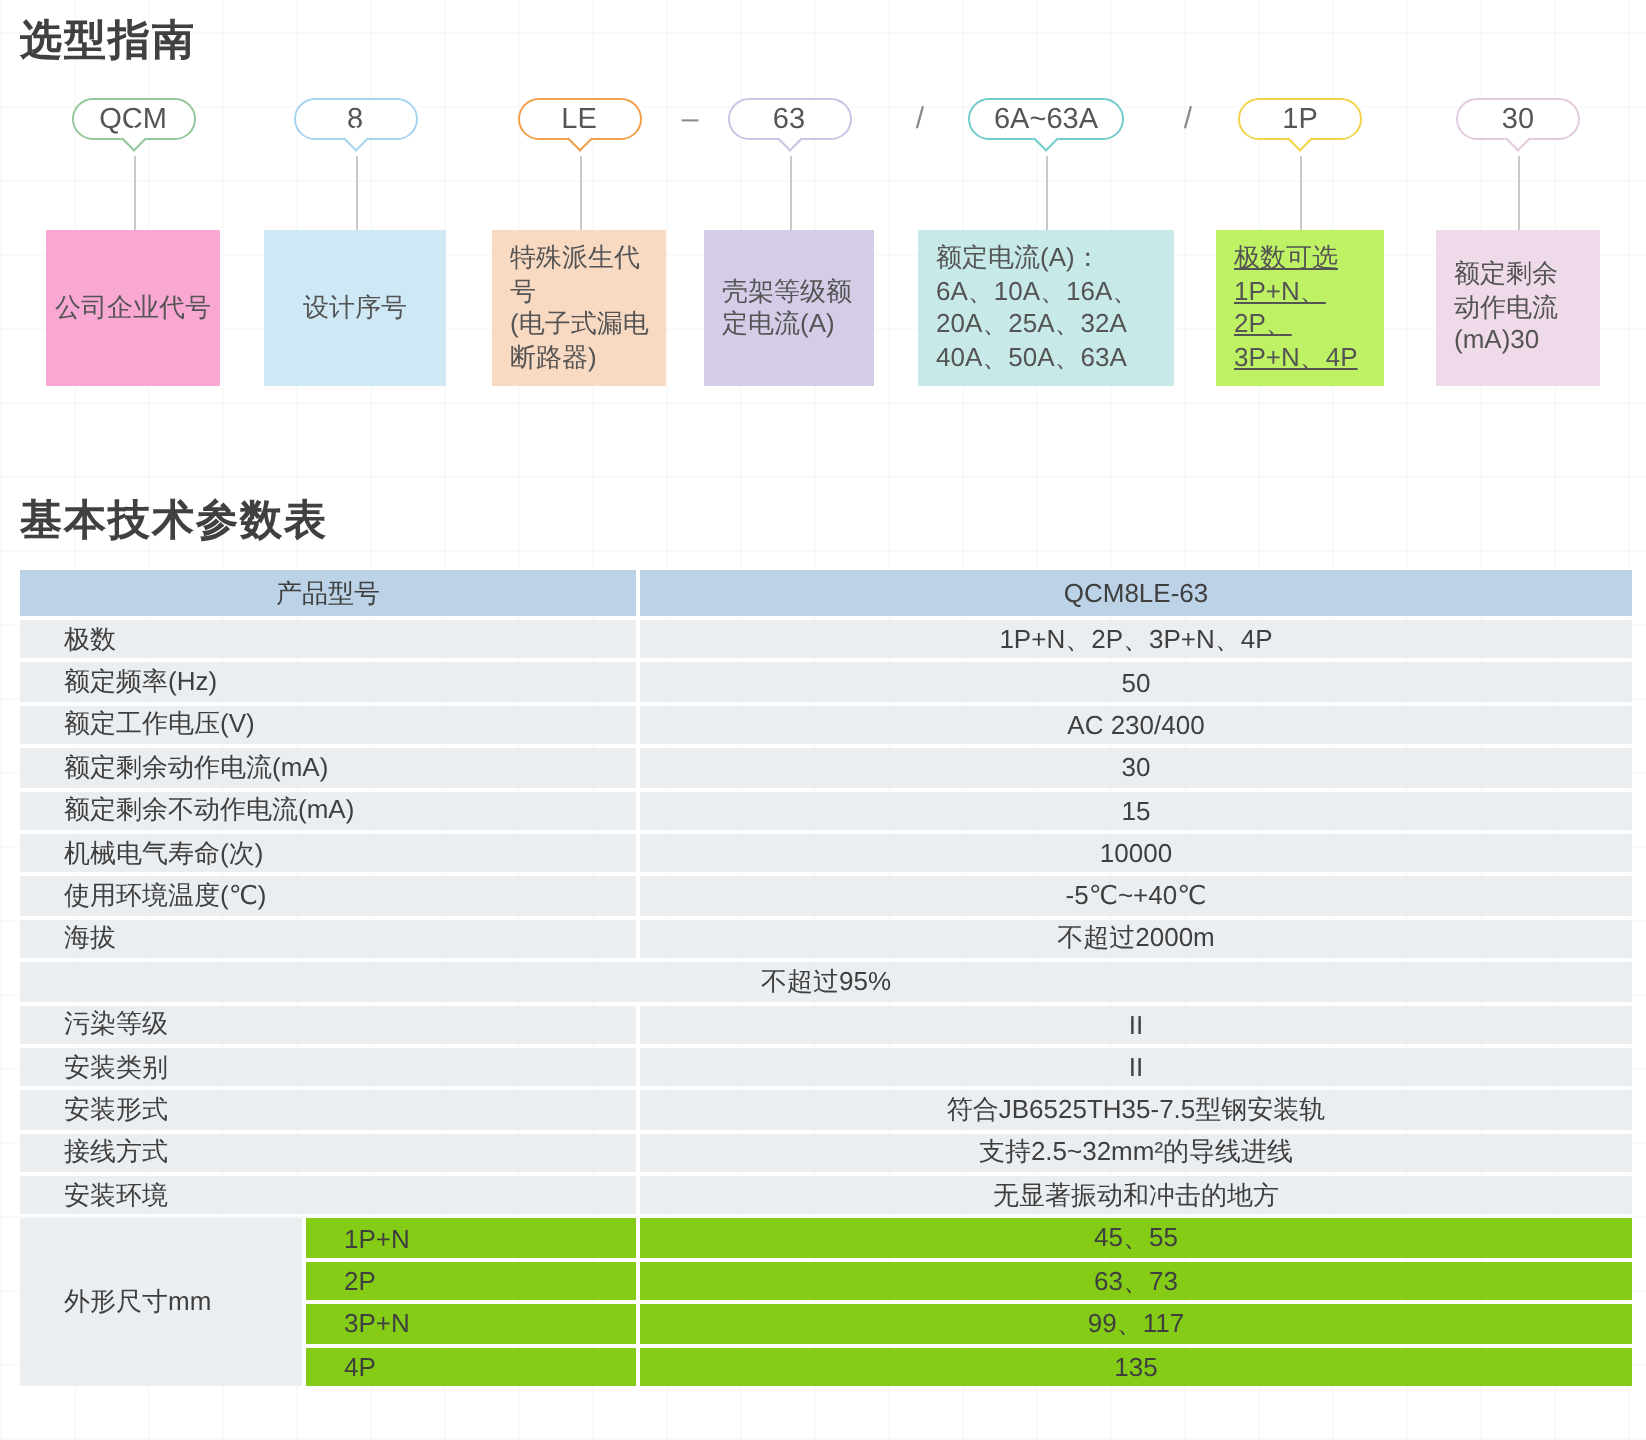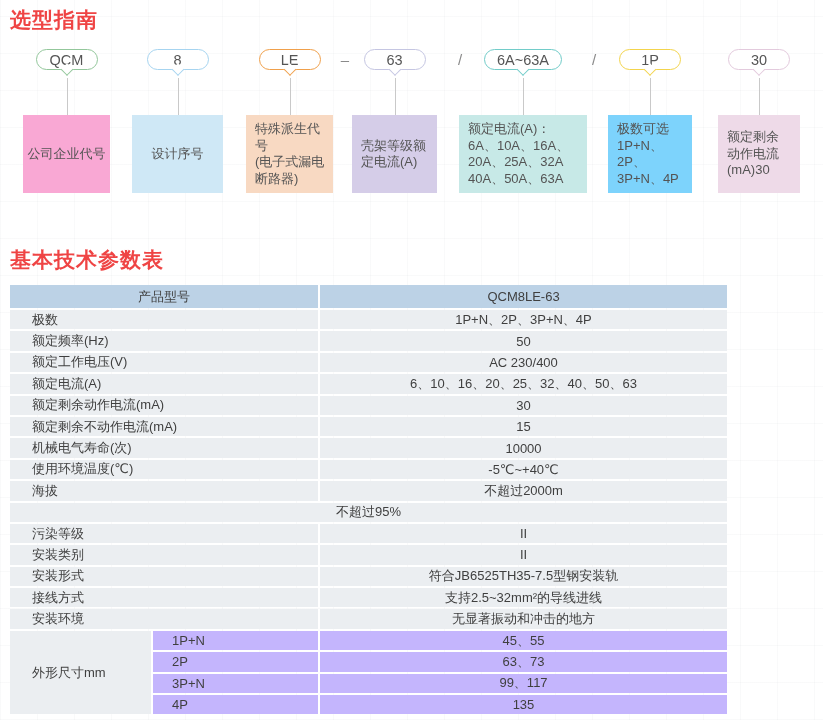--- a/index.html
+++ b/index.html
@@ -3,21 +3,21 @@
 <meta charset="utf-8">
 <style>
   html,body{margin:0;padding:0;}
   body{
     width:823px;height:720px;background:#ffffff;position:relative;overflow:hidden;
     font-family:"Liberation Sans","DejaVu Sans",sans-serif;
     background-image:
       repeating-linear-gradient(0deg, rgba(120,130,140,0.045) 0px, rgba(120,130,140,0.045) 1px, transparent 1px, transparent 37px),
       repeating-linear-gradient(90deg, rgba(120,130,140,0.045) 0px, rgba(120,130,140,0.045) 1px, transparent 1px, transparent 37px);
   }
-  .sec-title{position:absolute;left:10px;font-size:21px;font-weight:bold;color:#ef4444;letter-spacing:1px;}
+  .sec-title{position:absolute;left:10px;font-size:21px;font-weight:bold;color:#404040;letter-spacing:1px;}
   #guide-title{top:6px;}
   #table-title{top:246px;}
 
   
   .g-col{position:absolute;top:49px;height:145px;}
   .bubble{
     position:relative;margin:0 auto;height:19px;min-width:36px;width:max-content;
     border:1.5px solid #999;border-radius:12px;background:#fff;
     display:flex;align-items:center;justify-content:center;
     padding:0 12px;font-size:14.5px;color:#555;z-index:2;
@@ -30,31 +30,31 @@
   .g-box{
     position:absolute;top:66px;left:0;right:0;height:78px;
     display:flex;align-items:center;font-size:13px;color:#545454;line-height:16.5px;
   }
   .g-box .box-text{white-space:pre-line;padding:0 5px 0 9px;}
   .g-box.center{justify-content:center;}
   .g-box.center .box-text{padding:0;}
   .g-sep{position:absolute;top:51px;font-size:15px;color:#8a8a8a;transform:translateX(-50%);}
 
   
-  .param-table{position:absolute;left:10px;top:285px;width:717px;font-size:13px;color:#3f3f3f;}
+  .param-table{position:absolute;left:10px;top:285px;width:806px;font-size:13px;color:#3f3f3f;}
   .t-head{display:flex;height:23px;background:#bcd2e6;margin-bottom:2px;}
   .t-head .c-left{width:308px;border-right:2px solid #fff;display:flex;align-items:center;justify-content:center;}
   .t-head .c-right{flex:1;display:flex;align-items:center;justify-content:center;}
   .t-row{display:flex;height:19.4px;background:#ebeef1;margin-bottom:2px;}
   .t-row .c-left{width:286px;padding-left:22px;border-right:2px solid #fff;display:flex;align-items:center;}
   .t-row .c-right{flex:1;display:flex;align-items:center;justify-content:center;}
   .dim-block{display:flex;}
   .dim-label-cell{width:119px;padding-left:22px;background:#ebeef1;border-right:2px solid #fff;display:flex;align-items:center;}
   .dim-rows{flex:1;}
-  .dim-row{display:flex;height:19.4px;background:#c4b5fd;margin-bottom:2px;}
+  .dim-row{display:flex;height:19.4px;background:#84cc16;margin-bottom:2px;}
   .dim-row:last-child{margin-bottom:0;}
   .dim-pole{width:146px;padding-left:19px;border-right:2px solid #fff;display:flex;align-items:center;}
   .dim-value{flex:1;display:flex;align-items:center;justify-content:center;}
 </style>
 </head>
 <body>
 
 <div class="sec-title" id="guide-title">选型指南</div>
 
 <div class="g-col" style="left:23px;width:87px;">
@@ -117,21 +117,21 @@
 40A、50A、63A</span>
   </div>
 </div>
 
 <div class="g-col" style="left:608px;width:84px;">
   <div class="bubble" style="border-color: rgb(243, 212, 76);">
     <span>1P</span>
     <span class="pointer" style="border-color: rgb(243, 212, 76);"></span>
   </div>
   <div class="connector"></div>
-  <div class="g-box" style="background-color: #7dd3fc;">
+  <div class="g-box" style="background-color: #bef264; text-decoration: underline;">
     <span class="box-text">极数可选
 1P+N、2P、
 3P+N、4P</span>
   </div>
 </div>
 
 <div class="g-col" style="left:718px;width:82px;">
   <div class="bubble" style="border-color: rgb(227, 202, 221);">
     <span>30</span>
     <span class="pointer" style="border-color: rgb(227, 202, 221);"></span>
@@ -162,24 +162,20 @@
   </div>
   <div class="t-row">
     <div class="c-left">额定频率(Hz)</div>
     <div class="c-right">50</div>
   </div>
   <div class="t-row">
     <div class="c-left">额定工作电压(V)</div>
     <div class="c-right">AC 230/400</div>
   </div>
   <div class="t-row">
-    <div class="c-left">额定电流(A)</div>
-    <div class="c-right">6、10、16、20、25、32、40、50、63</div>
-  </div>
-  <div class="t-row">
     <div class="c-left">额定剩余动作电流(mA)</div>
     <div class="c-right">30</div>
   </div>
   <div class="t-row">
     <div class="c-left">额定剩余不动作电流(mA)</div>
     <div class="c-right">15</div>
   </div>
   <div class="t-row">
     <div class="c-left">机械电气寿命(次)</div>
     <div class="c-right">10000</div>

